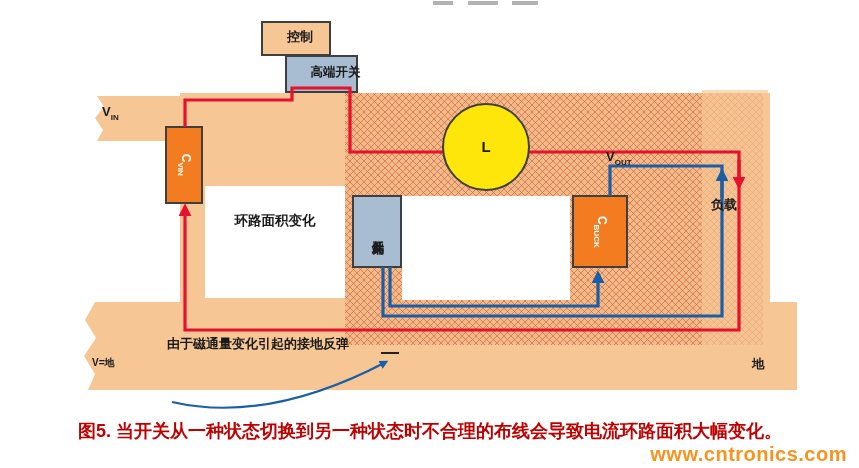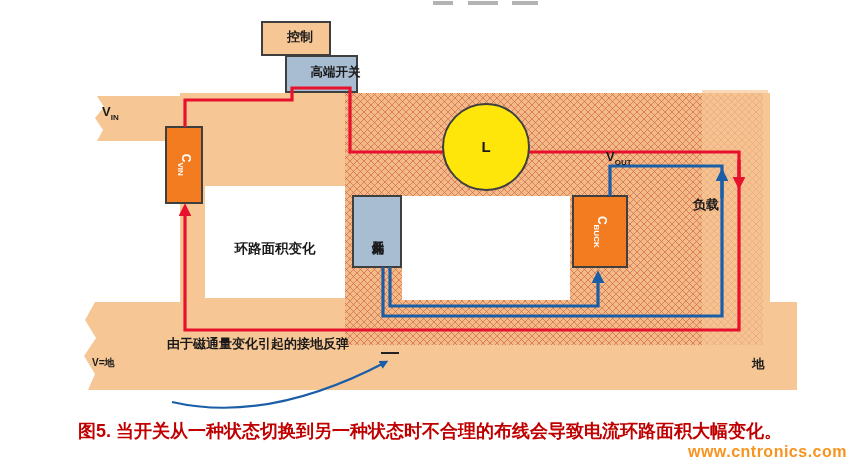--- a/index.html
+++ b/index.html
@@ -38,27 +38,27 @@
   #hss-label{left:286px;top:65px;width:85px;text-align:center;font-size:12.5px;margin-left:7px;}
   #lss-label{left:353px;top:196px;width:48px;height:71px;display:flex;align-items:center;justify-content:center;font-size:12px;}
   #lss-label .vcjk{writing-mode:vertical-rl;text-orientation:upright;}
   .capbox-label{display:flex;align-items:center;justify-content:center;color:#ffffff;font-size:12px;}
   #cvin-label{left:166px;top:127px;width:36px;height:76px;}
   #cbuck-label{left:573px;top:196px;width:54px;height:71px;}
   .rot-inner{transform:rotate(90deg);white-space:nowrap;}
   #inductor-label{left:470px;top:138px;width:32px;text-align:center;font-size:15px;}
   #vin-label{left:102px;top:105px;font-size:13px;}
   #vout-label{left:606px;top:108px;font-size:13px;margin-top:42px;}
-  #load-label{left:693px;top:198px;font-size:13px;}
-  #loop-area-label{left:207px;top:213px;width:136px;text-align:center;font-size:13.5px;margin-top:28px;}
+  #load-label{left:711px;top:198px;font-size:13px;}
+  #loop-area-label{left:207px;top:213px;width:136px;text-align:center;font-size:13.5px;}
   #ground-bounce-label{left:167px;top:337px;font-size:13px;}
   #v-ground-label{left:92px;top:357px;font-size:10px;}
   #ground-label{left:752px;top:357px;font-size:12.5px;}
   #caption{position:absolute;left:38px;top:419px;width:800px;color:var(--caption_red);font-weight:bold;font-size:18px;margin-left:40px;}
-  #watermark{position:absolute;right:12px;top:443px;color:var(--watermark_orange);font-weight:bold;font-size:16px;letter-spacing:.5px;}
+  #watermark{position:absolute;right:12px;top:443px;color:var(--watermark_orange);font-weight:bold;font-size:20px;letter-spacing:.5px;}
 </style>
 </head>
 <body>
 
 <div class="stage">
 
   <svg width="859" height="468" viewBox="0 0 859 468">
     <defs>
       <pattern id="xh" width="7" height="7" patternUnits="userSpaceOnUse">
         <path class="xh-line" d="M0 7 L7 0 M0 0 L7 7"></path>

